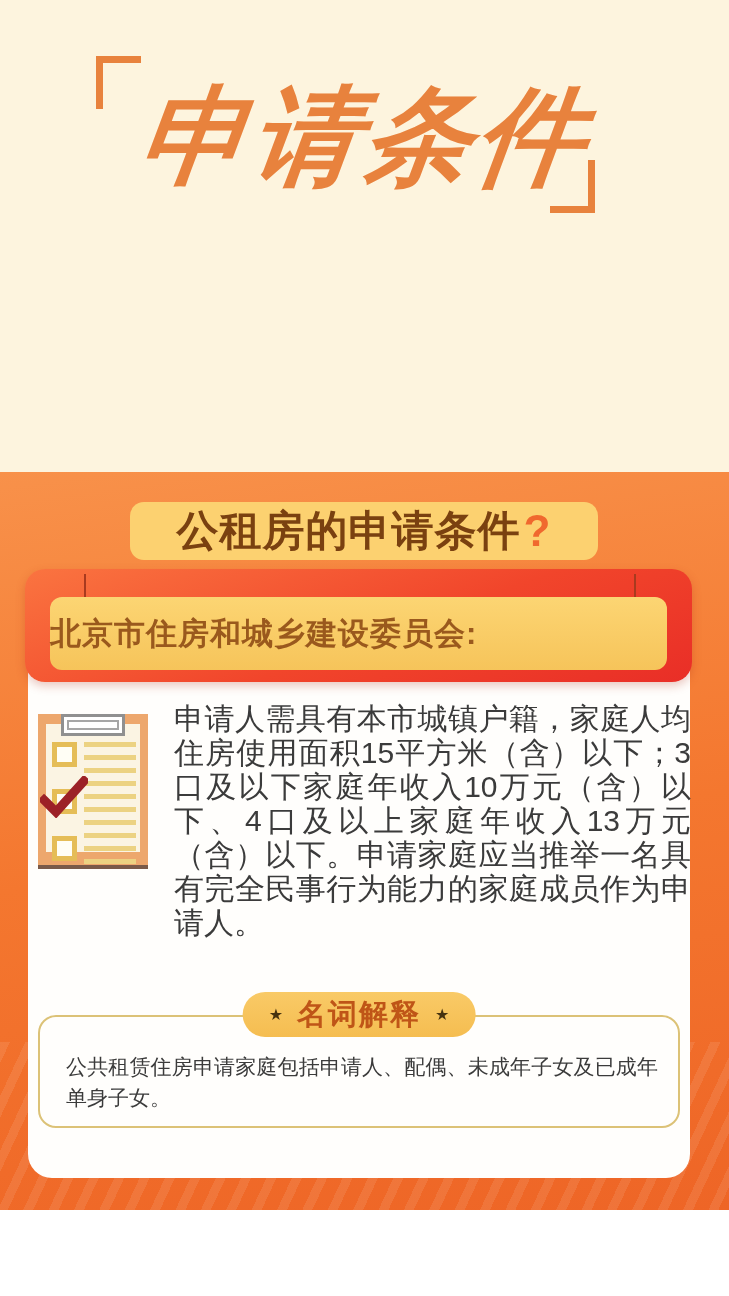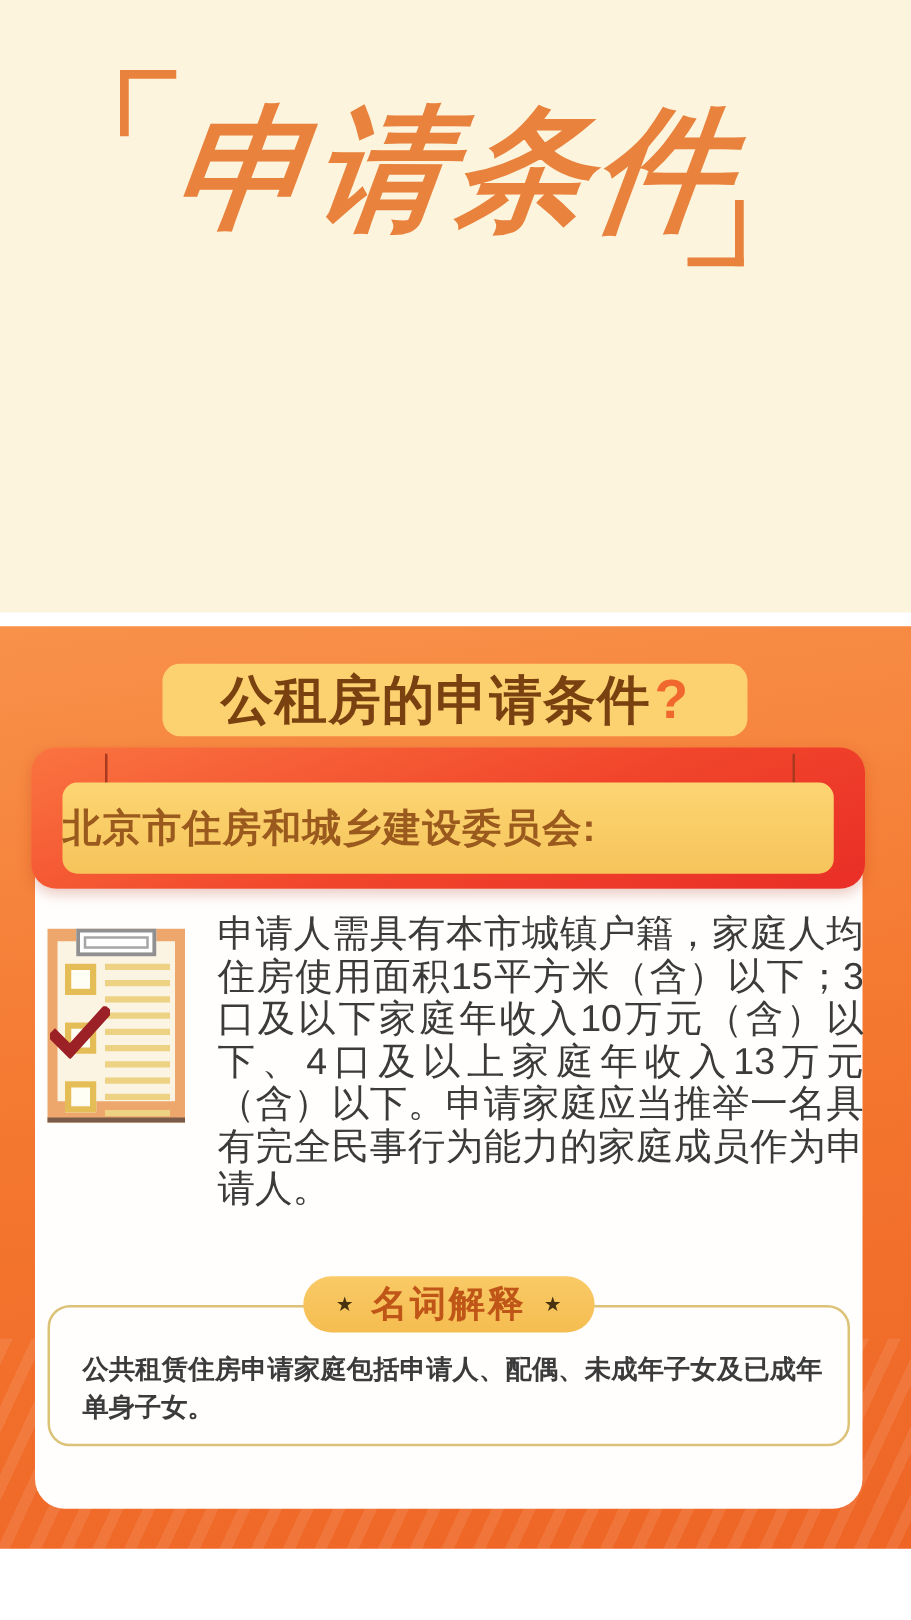--- a/index.html
+++ b/index.html
@@ -14,21 +14,21 @@
     font-family:"DejaVu Serif",serif;font-style:italic;font-weight:700;
     font-size:108px;line-height:1.2;letter-spacing:4px;color:#e8823d;
     transform:skewX(-7deg);
   }
   .bracket{position:absolute;width:38px;height:46px;}
   .bracket-open{left:96px;top:56px;border-left:7px solid #e8823d;border-top:7px solid #e8823d;}
   .bracket-close{left:550px;top:160px;border-right:7px solid #e8823d;border-bottom:7px solid #e8823d;}
 
   
   .orange{
-    position:absolute;left:0;top:501px;width:729px;height:738px;
+    position:absolute;left:0;top:472px;width:729px;height:738px;
     background:linear-gradient(172deg,#f8914a 0%,#f4772f 50%,#ee6526 100%);
   }
   .orange-texture{
     position:absolute;left:0;top:570px;width:729px;height:168px;
     background:repeating-linear-gradient(115deg,rgba(255,255,255,0.09) 0 9px,rgba(255,255,255,0) 9px 23px);
     pointer-events:none;
   }
   
   .card-title-box{
     position:absolute;left:130px;top:30px;width:468px;height:58px;border-radius:14px;
@@ -95,21 +95,21 @@
     padding:0 26px;border-radius:23px;z-index:3;
     background:linear-gradient(180deg,#f9ca67,#f5bd50);
     display:flex;align-items:center;gap:14px;white-space:nowrap;
   }
   .term-badge .label{font-size:29px;font-weight:700;color:#bf5517;letter-spacing:2px;}
   .term-badge .star{font-size:16px;color:#46320f;}
 
   
   .note-box{
     position:absolute;left:10px;top:393px;width:642px;height:113px;border-radius:18px;
-    border:2px solid #dcc277;background:#fffefc;box-sizing:border-box;font-weight:bold;
+    border:2px solid #dcc277;background:#fffefc;box-sizing:border-box;
   }
   .note-box p{
     margin:34px 20px 0 26px;font-size:21px;line-height:31px;color:#3b3b3b;text-align:justify;
   }
 </style>
 </head>
 <body>
 
 <div class="page">
 

